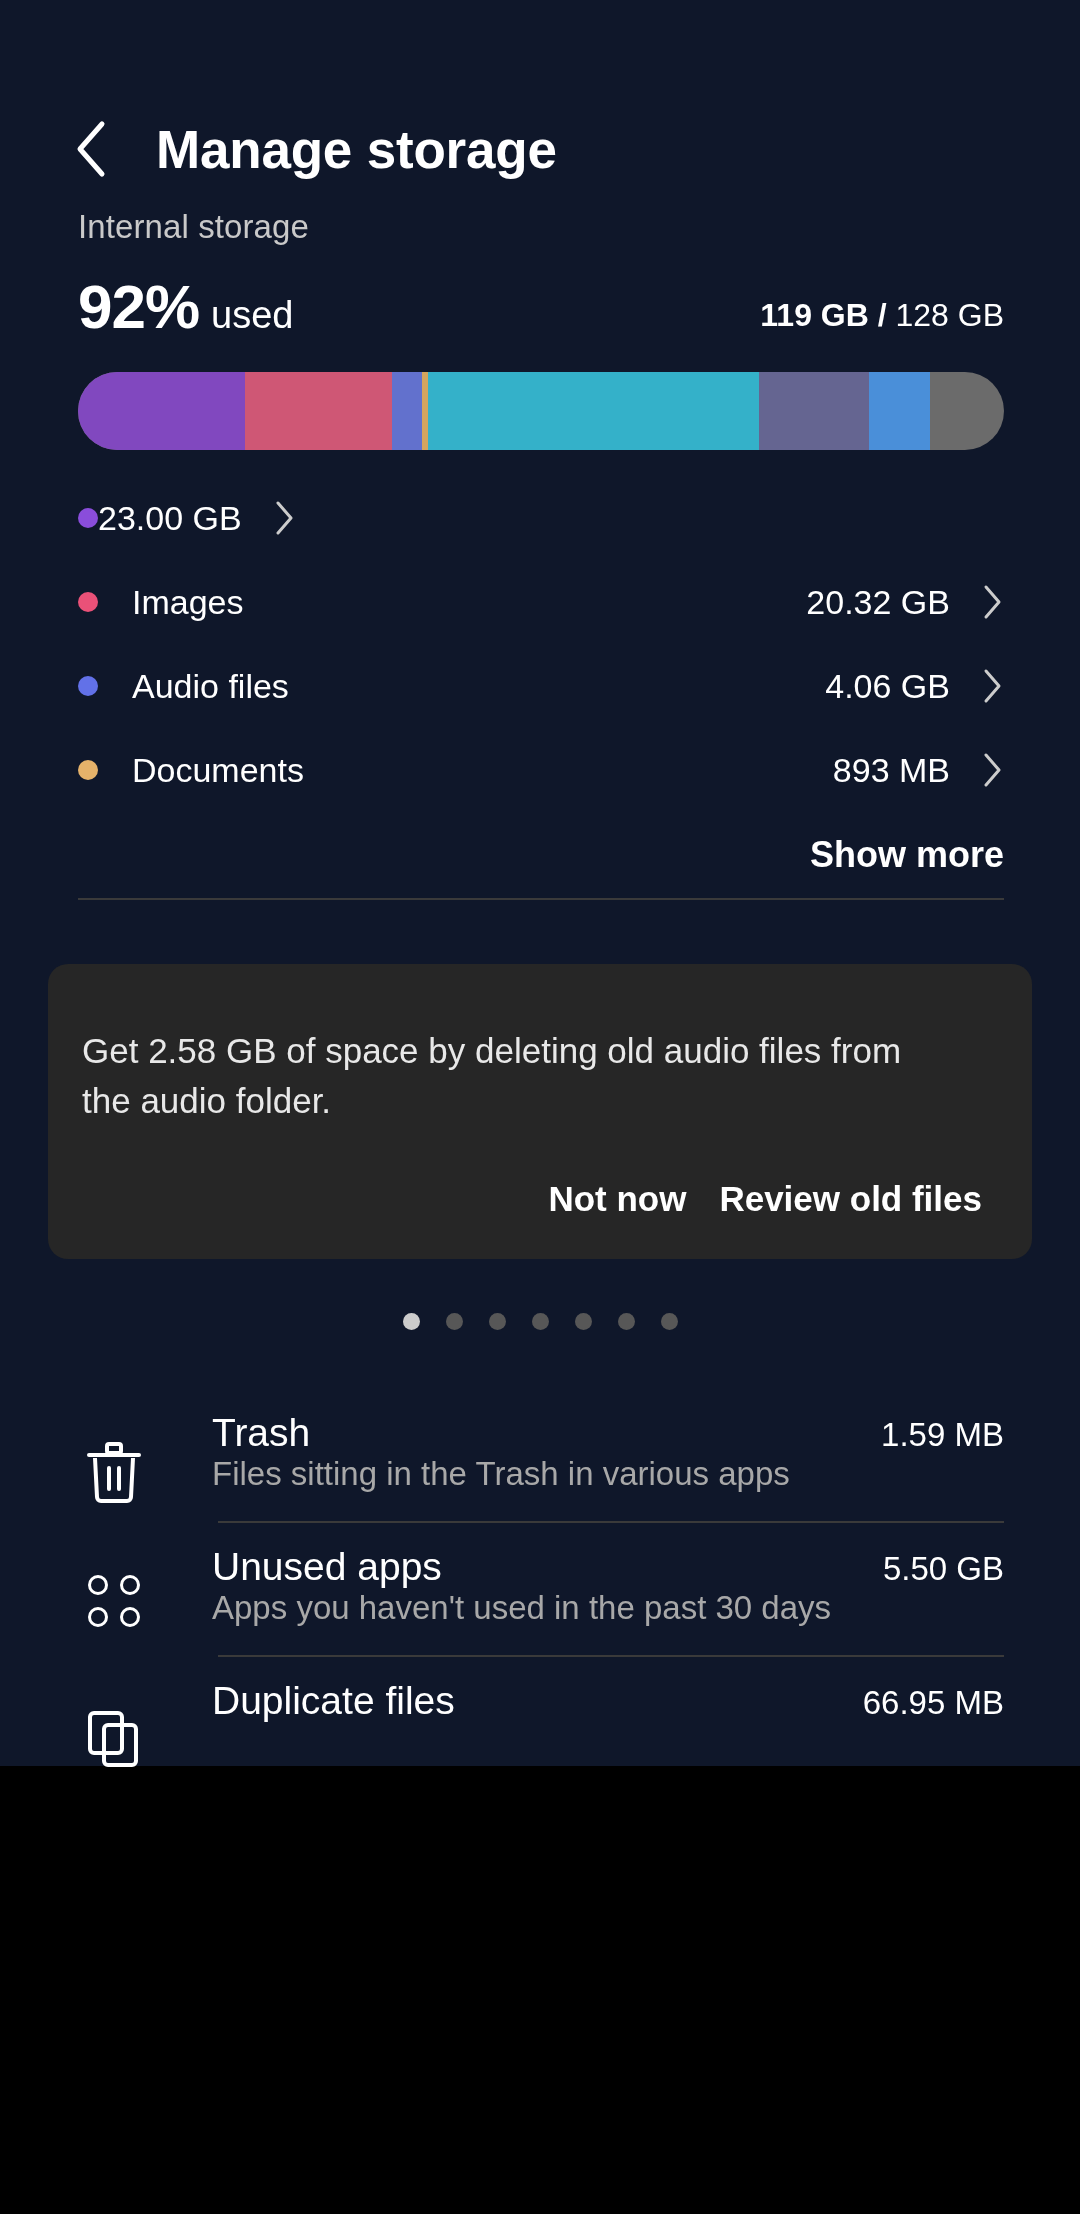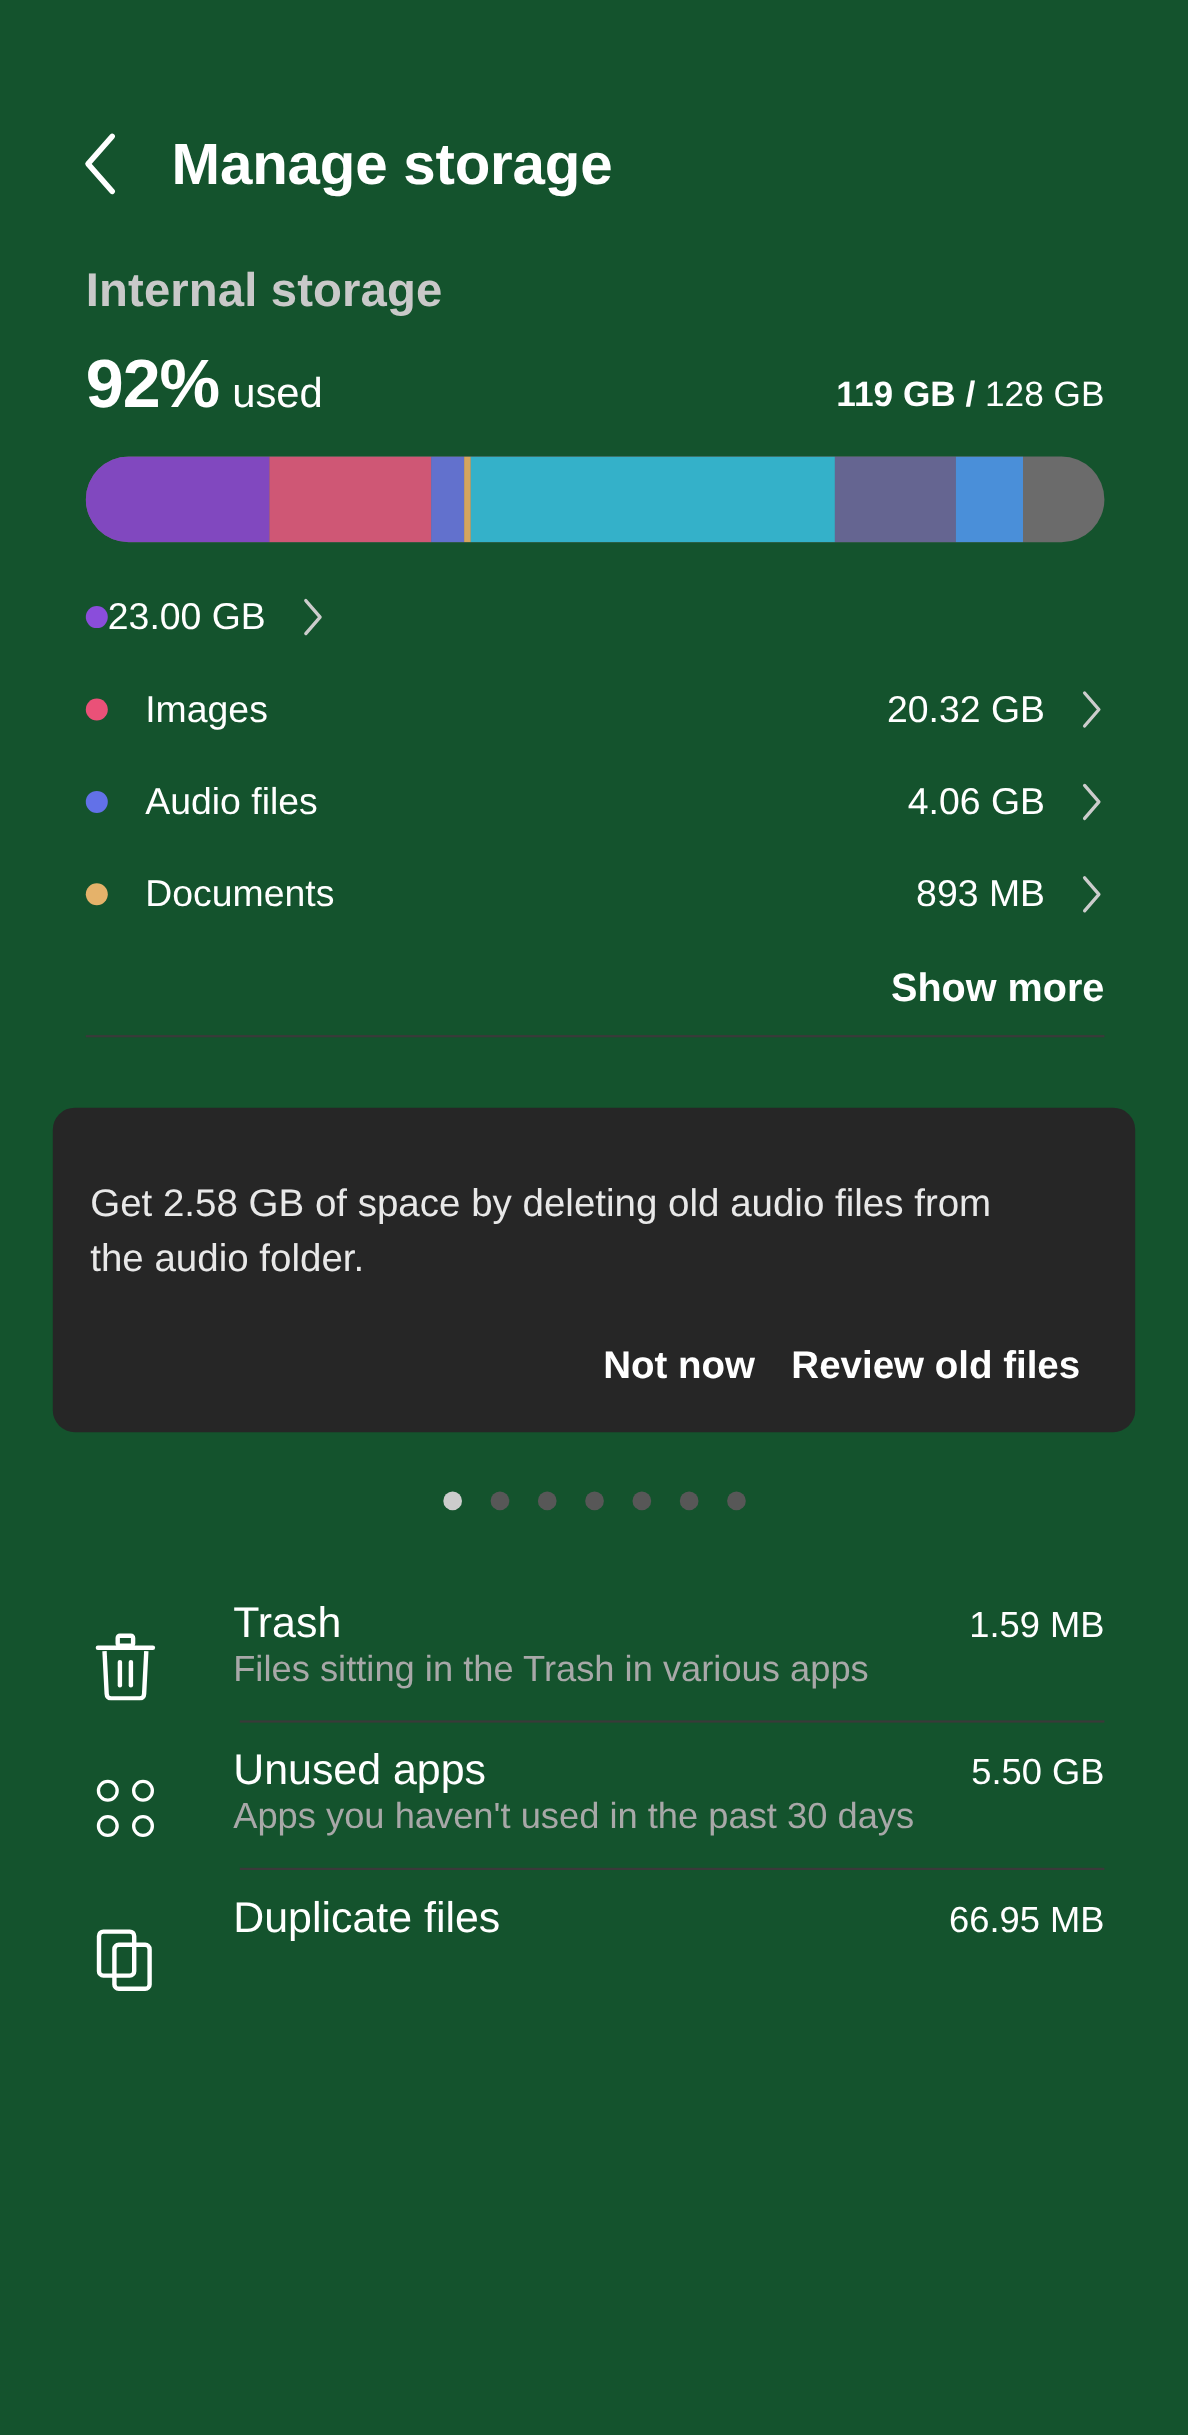--- a/index.html
+++ b/index.html
@@ -6,22 +6,22 @@
   html, body {
     width: 1080px;
     height: 2214px;
     background: #000000;
     font-family: "Liberation Sans", sans-serif;
     overflow: hidden;
   }
   .screen {
     position: relative;
     width: 1080px;
-    height: 2214px;
-    background: #14532d;
+    height: 1766px;
+    background: #0f172a;
     color: #ffffff;
   }
 
   
   .header {
     display: flex;
     align-items: center;
     padding: 98px 0 0 62px;
     height: 200px;
   }
@@ -40,25 +40,24 @@
     font-weight: bold;
     letter-spacing: -0.2px;
     color: #ffffff;
     margin-left: 32px;
     white-space: nowrap;
   }
 
   
   .summary { padding: 0 76px 0 78px; }
   .summary-label {
-    font-size: 43px;
+    font-size: 33px;
     color: #c9c9c9;
-    margin-top: 40px;
+    margin-top: 8px;
     letter-spacing: 0.1px;
-    font-weight: bold;
   }
   .usage-row {
     display: flex;
     align-items: flex-end;
     justify-content: space-between;
     margin-top: 30px;
   }
   .usage-left {
     display: flex;
     align-items: baseline;

